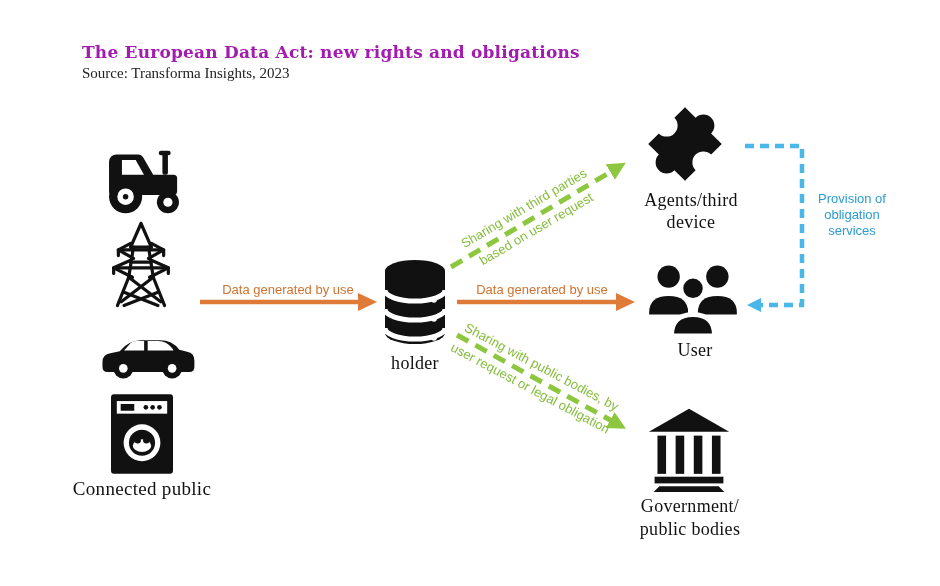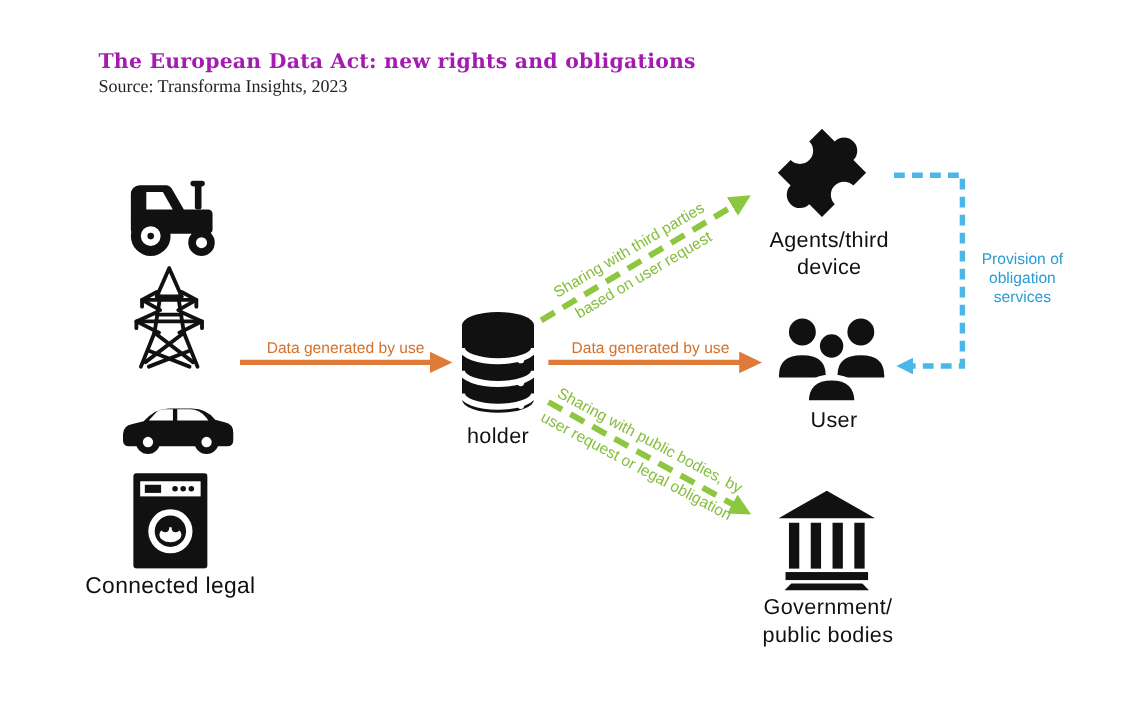--- a/index.html
+++ b/index.html
@@ -13,21 +13,21 @@
     left:82px;top:42px;width:700px;
     font-family:"DejaVu Serif",serif;font-weight:700;font-size:17px;color:#a21caf;
     letter-spacing:.2px;
   }
   .source{
     left:82px;top:65px;width:500px;
     font-family:Liberation Serif, serif;font-size:15px;color:#222;
   }
   
   .nodelabel{
-    font-family:Liberation Sans, sans-serif;color:#111;text-align:center;
+    font-family:Liberation Serif, serif;color:#111;text-align:center;
     font-size:18px;line-height:22px;letter-spacing:.3px;
   }
   .lbl-connected{left:22px;top:478px;width:240px;font-size:19px;}
   .lbl-holder{left:355px;top:352px;width:120px;line-height:23px;}
   .lbl-agents{left:601px;top:189px;width:180px;}
   .lbl-user{left:645px;top:339px;width:100px;}
   .lbl-gov{left:595px;top:495px;width:190px;line-height:23px;}
   
   .arrlabel{font-size:13px;text-align:center;white-space:nowrap;}
   .orange-text{color:#D2722F;}
@@ -38,21 +38,21 @@
     left:410px;top:199px;width:240px;
     transform:rotate(-30.5deg);
   }
   .lbl-green1 .l1{margin-bottom:9px;}
   .lbl-green2{
     left:413px;top:358px;width:246px;
     transform:rotate(28deg);
   }
   .lbl-green2 .l1{margin-bottom:9px;}
   .lbl-blue{
-    left:806px;top:208px;width:92px;color:#2B9CD1;line-height:16px;
+    left:806px;top:191px;width:92px;color:#2B9CD1;line-height:16px;
   }
   
   .icon{display:block;}
   .ic-tractor{left:98px;top:146px;}
   .ic-tower{left:108px;top:220px;}
   .ic-car{left:96px;top:326px;}
   .ic-washer{left:111px;top:394px;}
   .ic-db{left:382px;top:258px;}
   .ic-puzzle{left:634px;top:94px;}
   .ic-users{left:646px;top:262px;}
@@ -138,21 +138,21 @@
       <circle cx="43" cy="13.5" r="2.4" fill="#111"></circle>
       <circle cx="50" cy="13.5" r="2.4" fill="#111"></circle>
       <circle cx="32" cy="50" r="19" fill="#fff"></circle>
       <circle cx="32" cy="50" r="13.5" fill="#111"></circle>
       <ellipse cx="32" cy="53" rx="9.5" ry="6.5" fill="#fff"></ellipse>
       <circle cx="27.5" cy="47.5" r="3.4" fill="#111"></circle>
       <circle cx="36.5" cy="47.5" r="3.4" fill="#111"></circle>
     </svg>
   </div>
 
-  <div class="abs nodelabel lbl-connected">Connected legal</div>
+  <div class="abs nodelabel lbl-connected">Connected public</div>
 
   <div class="abs icon ic-db">
     <svg width="66" height="88" viewBox="0 0 66 88">
       <path d="M3,13 A30,11 0 0 1 63,13 L63,75 A30,11 0 0 1 3,75 Z" fill="#111"></path>
       <path d="M3,32 A30,11 0 0 0 63,32" stroke="#fff" stroke-width="5" fill="none"></path>
       <path d="M3,51 A30,11 0 0 0 63,51" stroke="#fff" stroke-width="5" fill="none"></path>
       <path d="M3,70 A30,11 0 0 0 63,70" stroke="#fff" stroke-width="5" fill="none"></path>
       <circle cx="52" cy="42" r="2.8" fill="#fff"></circle>
       <circle cx="52" cy="61" r="2.8" fill="#fff"></circle>
       <circle cx="52" cy="80" r="2.8" fill="#fff"></circle>

